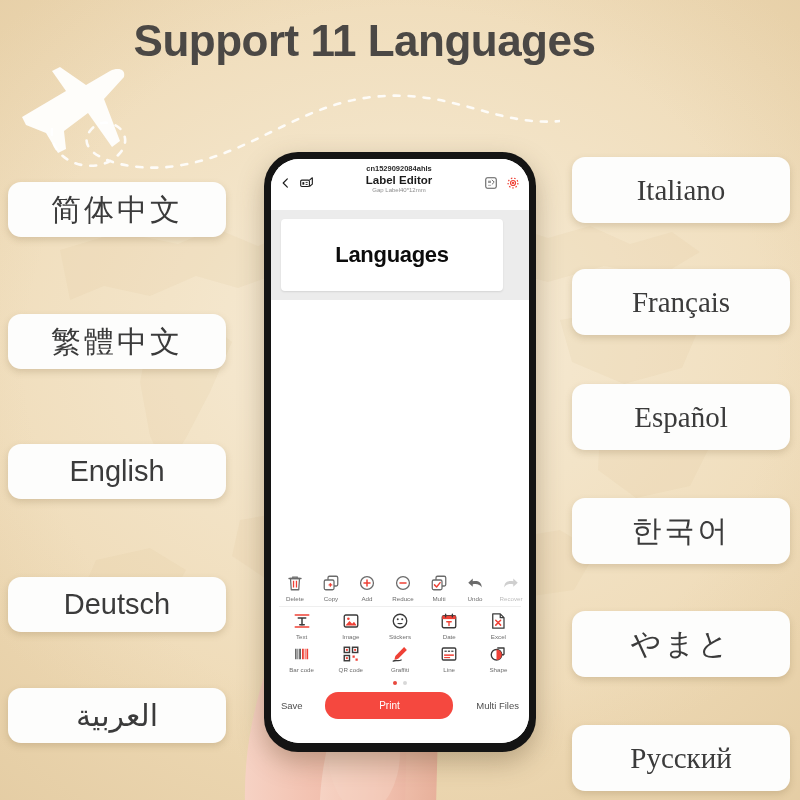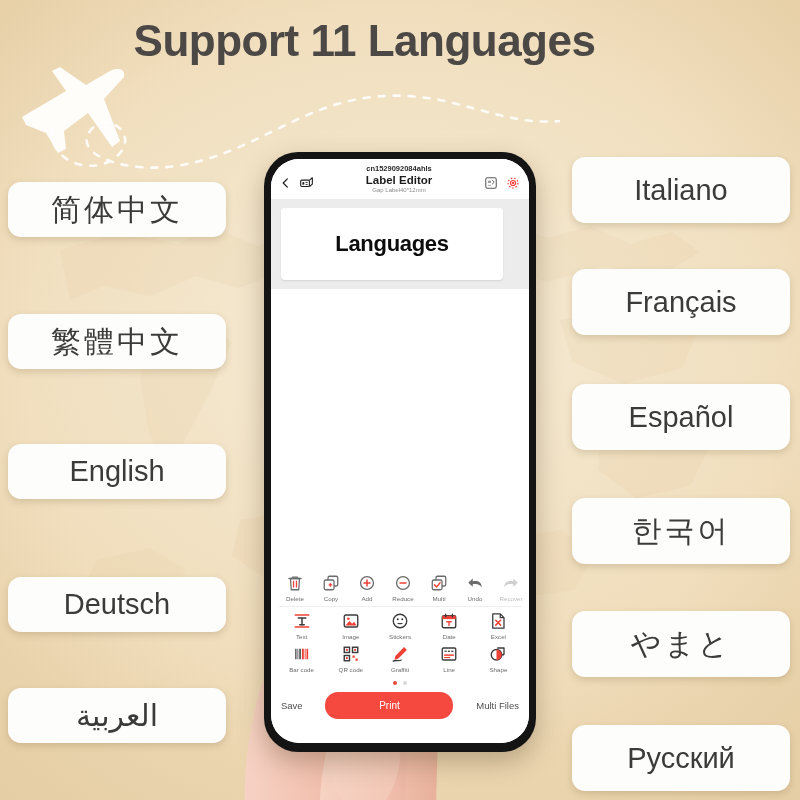--- a/index.html
+++ b/index.html
@@ -72,21 +72,21 @@
   }
   .lang-chip .chip-text {
     font-size: 29px;
     line-height: 1;
     white-space: nowrap;
   }
   .lang-chip.cjk .chip-text { font-size: 30px; letter-spacing: 3px; }
   .lang-chip.arabic .chip-text { font-size: 30px; }
 
   .col-left  { left: 8px;  width: 218px; height: 55px; }
-  .col-right { left: 572px; width: 218px; height: 66px; }
+  .col-right { left: 572px; width: 218px; height: 66px; font-family: Liberation Serif, serif; }
 
   
   #phone-wrap {
     position: absolute;
     left: 258px;
     top: 152px;
     width: 284px;
     height: 660px;
   }
   #hand {
@@ -158,20 +158,21 @@
     color: #8d8d8d;
     white-space: nowrap;
   }
 
   
   #canvas-area {
     flex: 1 1 auto;
     background: #ececec;
     padding: 9px 26px 0 10px;
     position: relative;
+    margin-top: 11px;
   }
   #label-card {
     background: #ffffff;
     height: 72px;
     border-radius: 4px;
     display: flex;
     align-items: center;
     justify-content: center;
     box-shadow: 0 1px 2px rgba(0,0,0,.10);
   }

